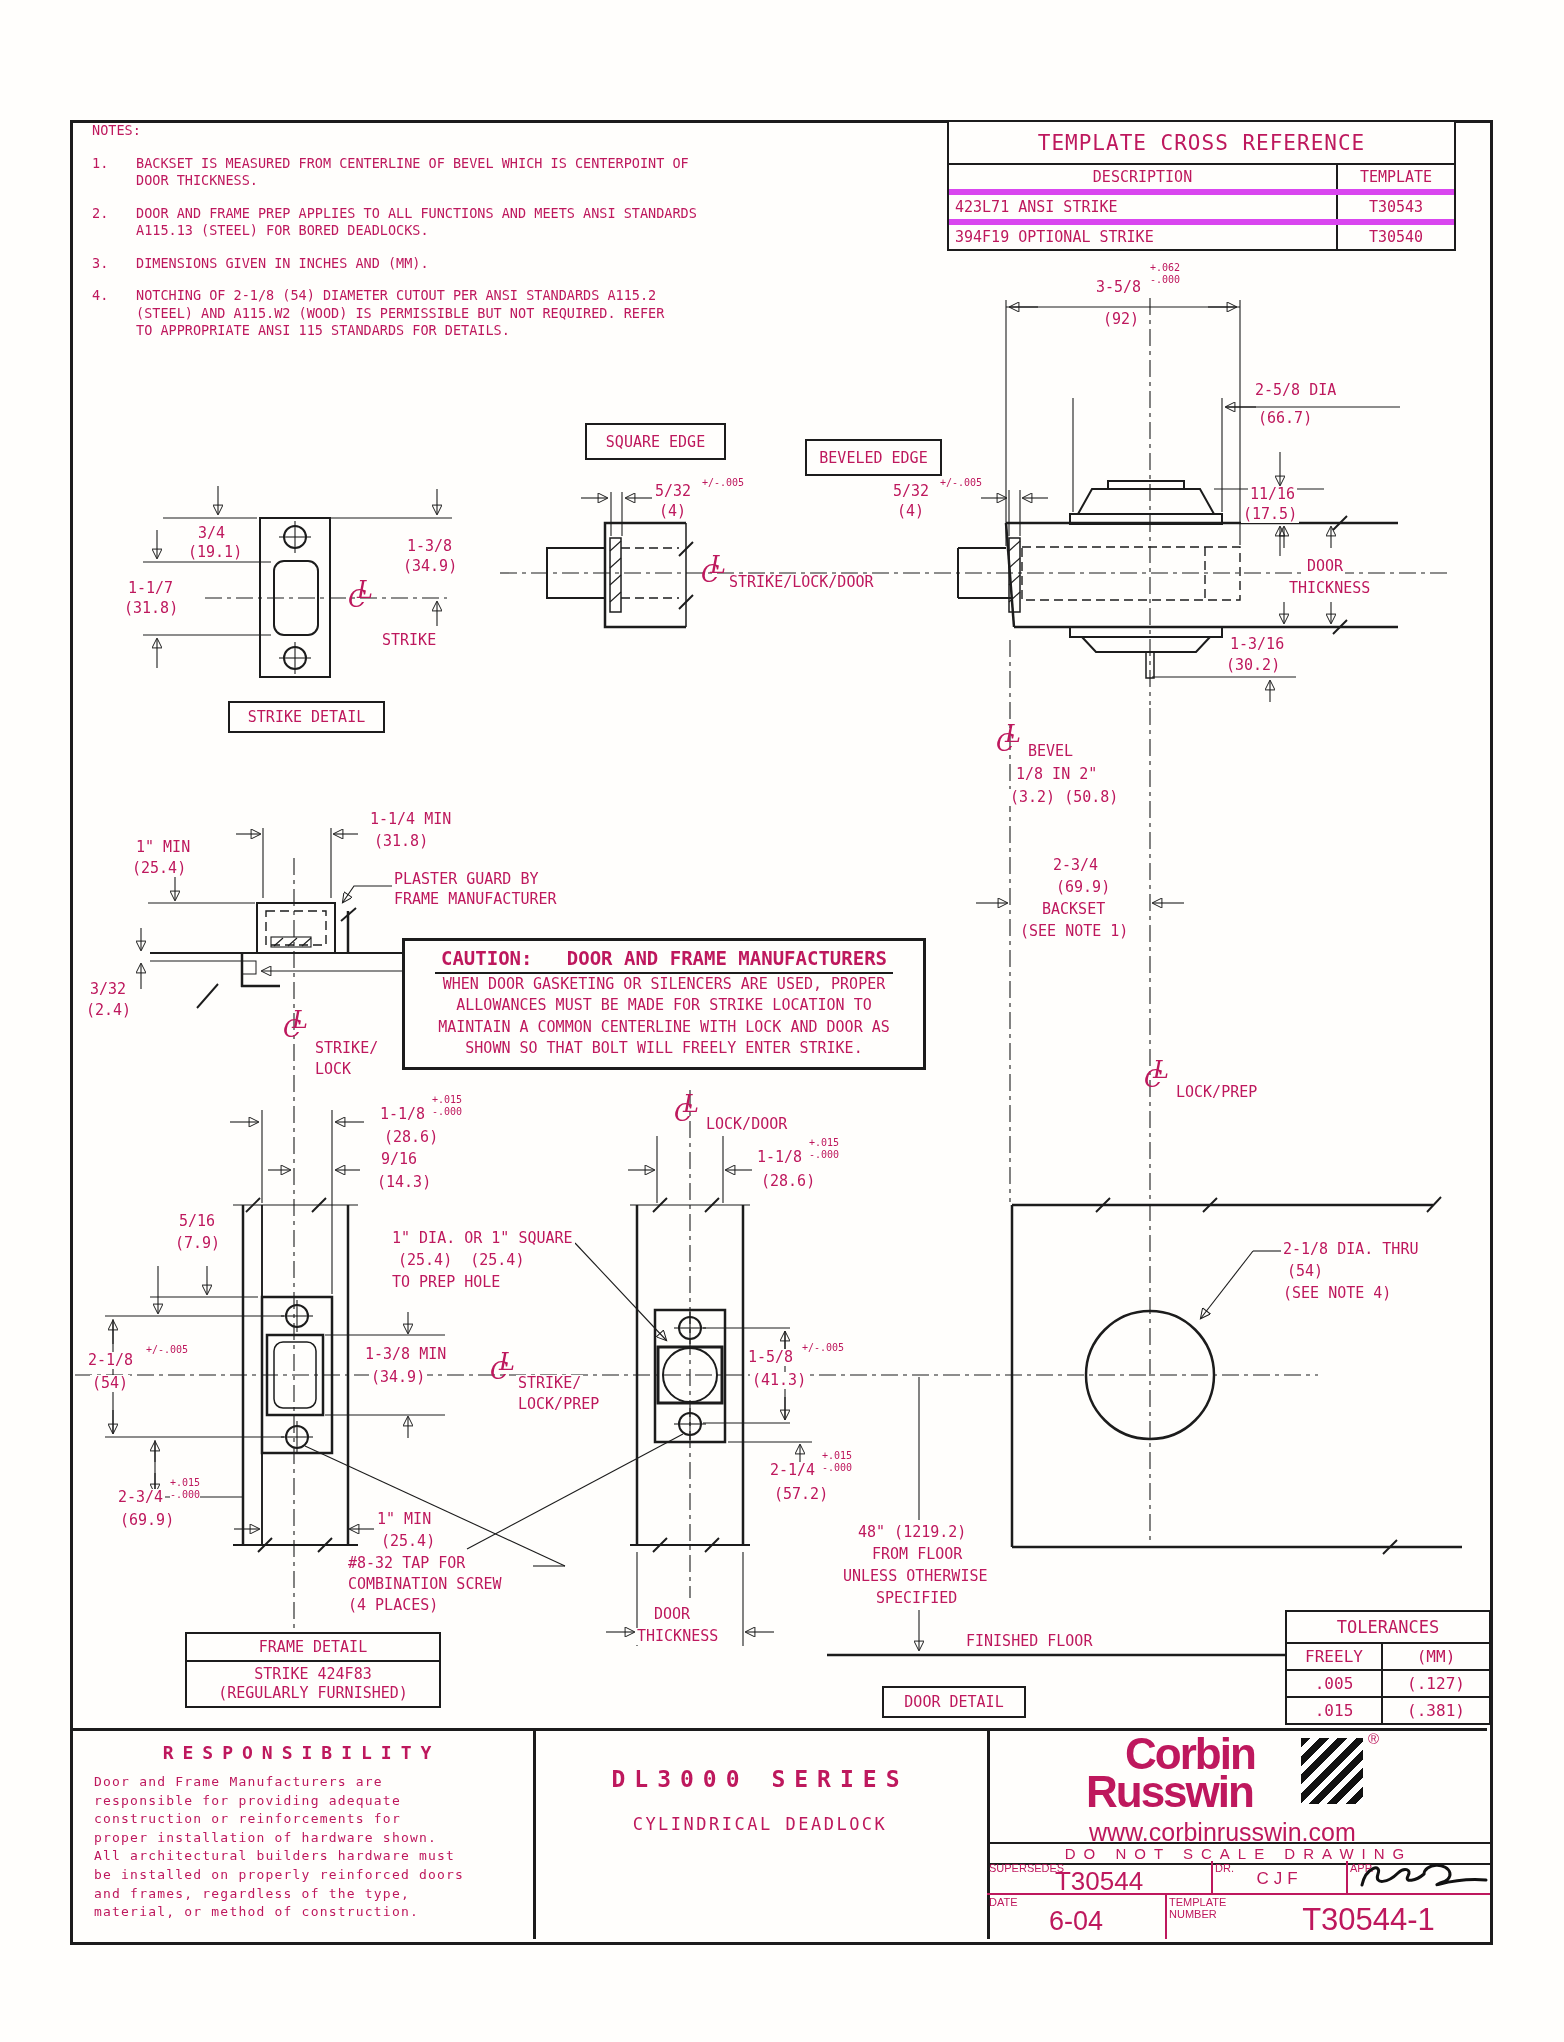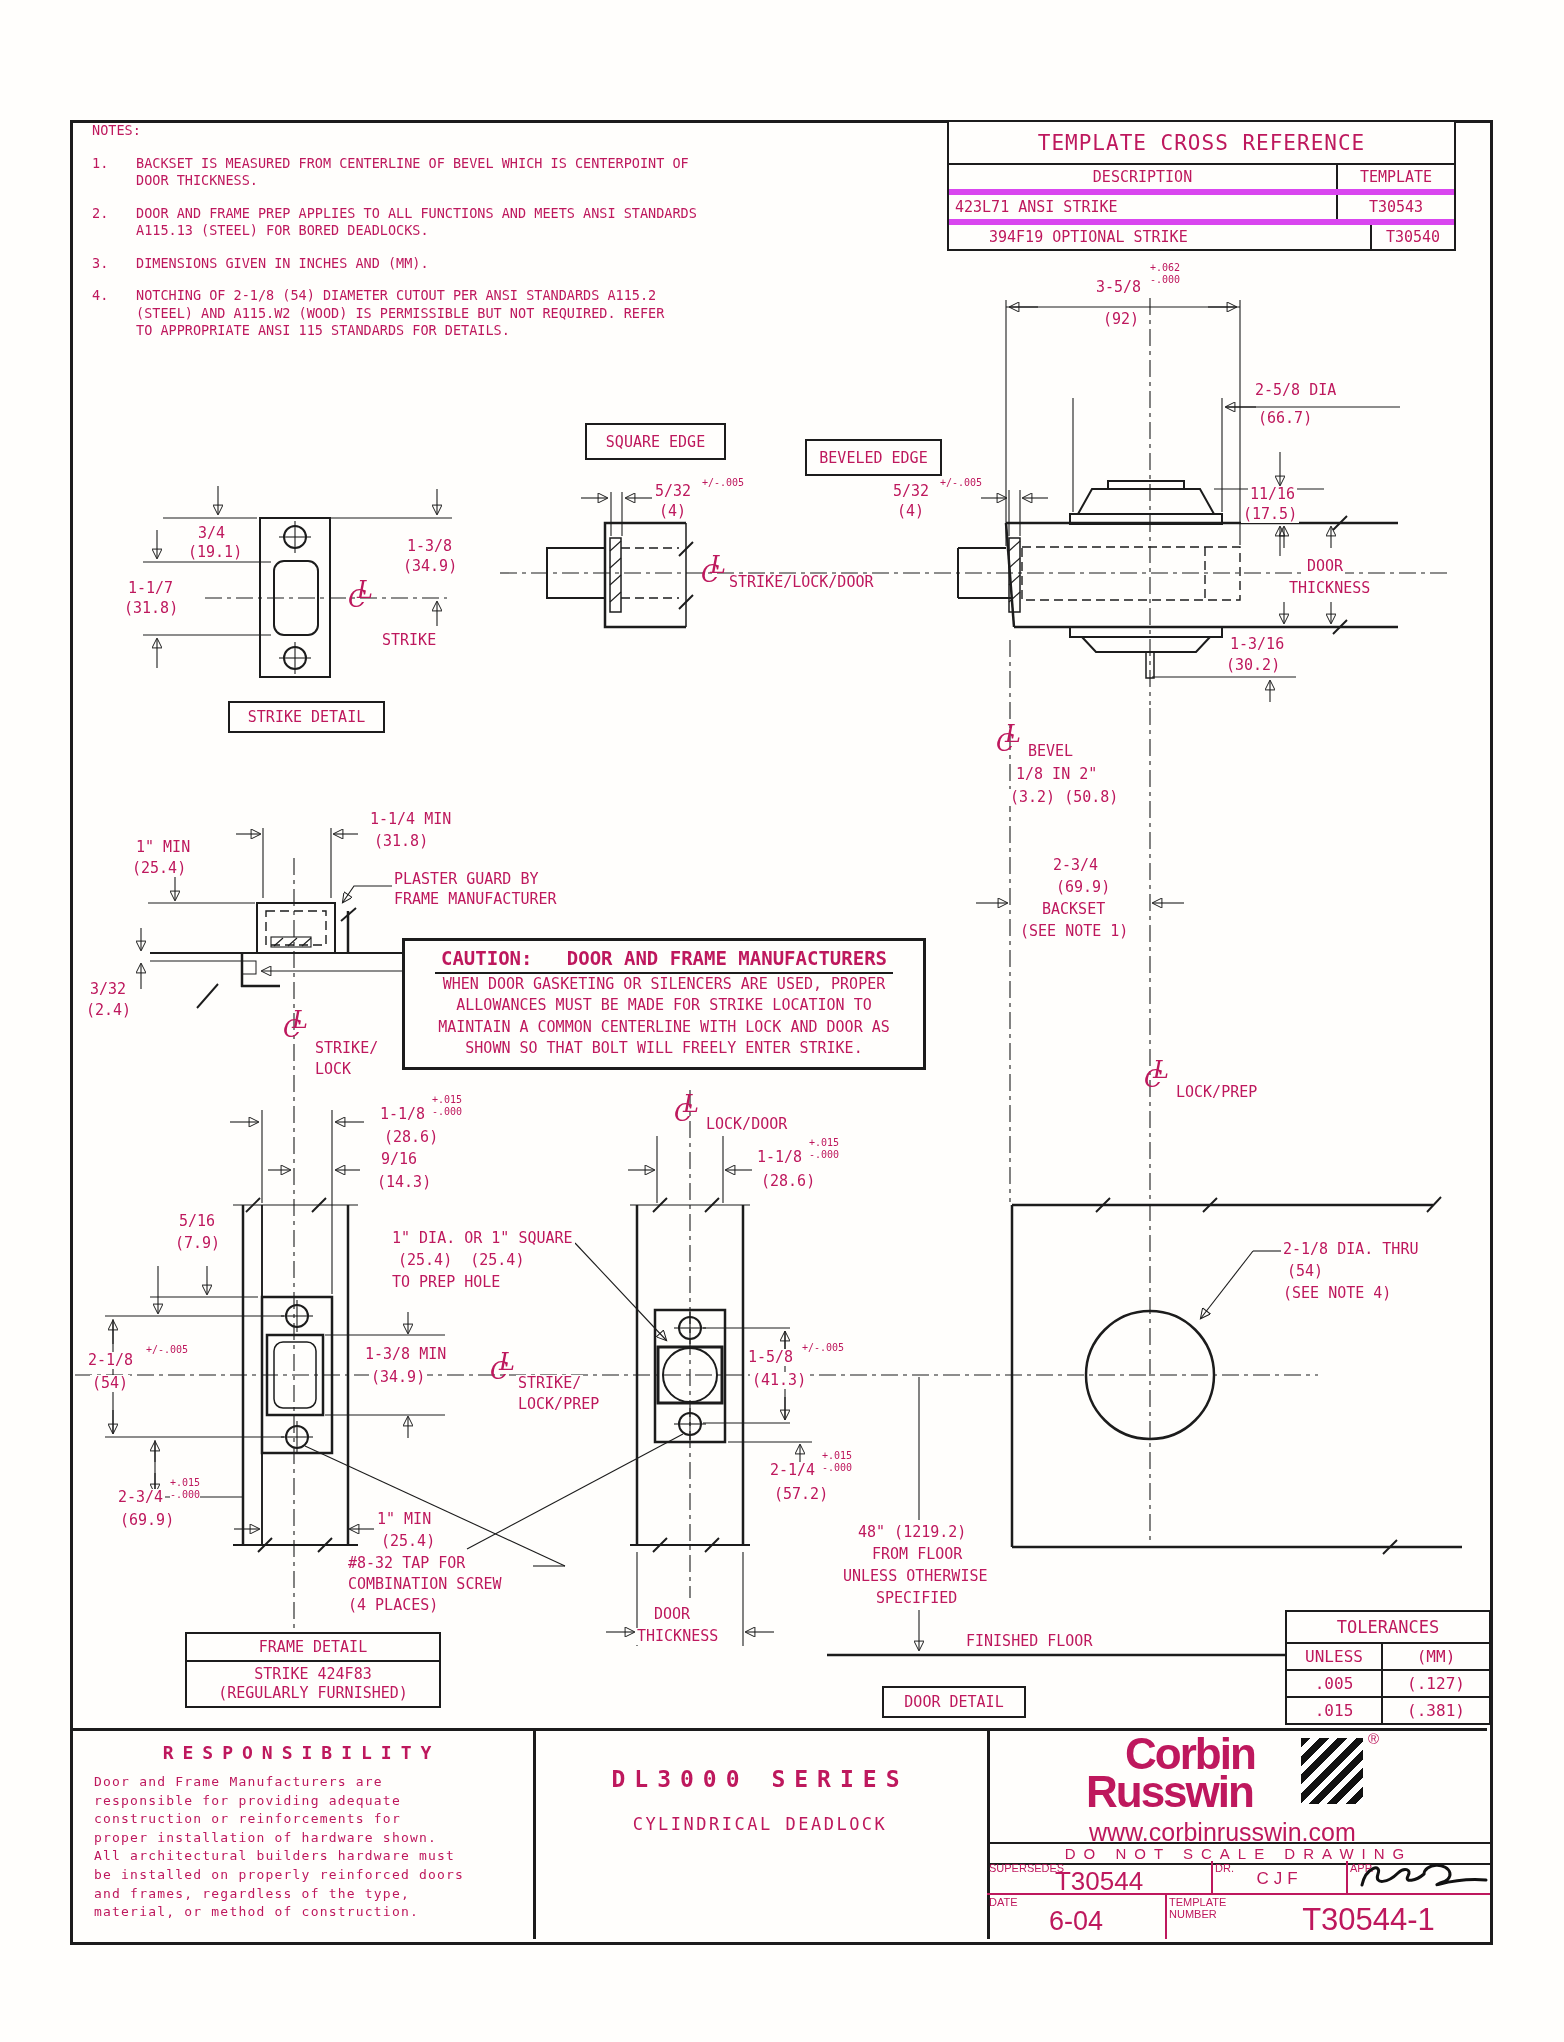--- a/index.html
+++ b/index.html
@@ -23,21 +23,21 @@
   .dbox{position:absolute;border:2px solid #1c1c1c;background:#fffefc;display:flex;
         align-items:center;justify-content:center;font:15px "DejaVu Sans Mono",monospace;}
   .notes{position:absolute;left:92px;top:122px;width:660px;font:13.5px/1.3 "DejaVu Sans Mono",monospace;}
   .notes .nrow{display:flex;margin-top:15px;}
   .notes .nnum{width:44px;flex:none;}
   .notes .ntext{white-space:pre-line;}
   .xref{position:absolute;left:947px;top:120px;width:505px;border:2px solid #1c1c1c;background:#fffefc;}
   .xref .xtitle{height:41px;border-bottom:2px solid #1c1c1c;display:flex;align-items:center;
         justify-content:center;font-size:21px;letter-spacing:1px;}
   .xref .xrow{display:grid;grid-template-columns:389px 1fr;border-bottom:6px solid #d946ef;}
-  .xref .xrow:last-child{border-bottom:none;padding-left:34px;}
+  .xref .xrow:last-child{border-bottom:none;}
   .xref .xrow div{padding:3px 6px;font-size:15px;border-right:2px solid #1c1c1c;}
   .xref .xrow div:last-child{border-right:none;text-align:center;}
   .xref .xhead div{text-align:center;}
   .caution{position:absolute;left:402px;top:938px;width:518px;border:3px solid #1c1c1c;
         background:#fffefc;text-align:center;padding-bottom:8px;}
   .caution .ctitle{display:inline-block;font:bold 19px "DejaVu Sans Mono",monospace;
         border-bottom:2px solid #1c1c1c;padding:6px 6px 3px;white-space:pre;}
   .caution .cline{font:15px/1.42 "DejaVu Sans Mono",monospace;white-space:pre;}
   .tol{position:absolute;left:1285px;top:1610px;width:202px;border:2px solid #1c1c1c;background:#fffefc;}
   .tol .ttitle{height:30px;border-bottom:2px solid #1c1c1c;display:flex;align-items:center;
@@ -372,21 +372,21 @@
     <div class="ctitle">CAUTION:   DOOR AND FRAME MANUFACTURERS</div>
     <div class="cline">WHEN DOOR GASKETING OR SILENCERS ARE USED, PROPER</div>
     <div class="cline">ALLOWANCES MUST BE MADE FOR STRIKE LOCATION TO</div>
     <div class="cline">MAINTAIN A COMMON CENTERLINE WITH LOCK AND DOOR AS</div>
     <div class="cline">SHOWN SO THAT BOLT WILL FREELY ENTER STRIKE.</div>
   </div>
 
   <div class="tol">
     <div class="ttitle">TOLERANCES</div>
     <div class="trow">
-      <div>UNLESS</div>
+      <div>FREELY</div>
       <div>(MM)</div>
     </div>
     <div class="trow">
       <div>.005</div>
       <div>(.127)</div>
     </div>
     <div class="trow">
       <div>.015</div>
       <div>(.381)</div>
     </div>

